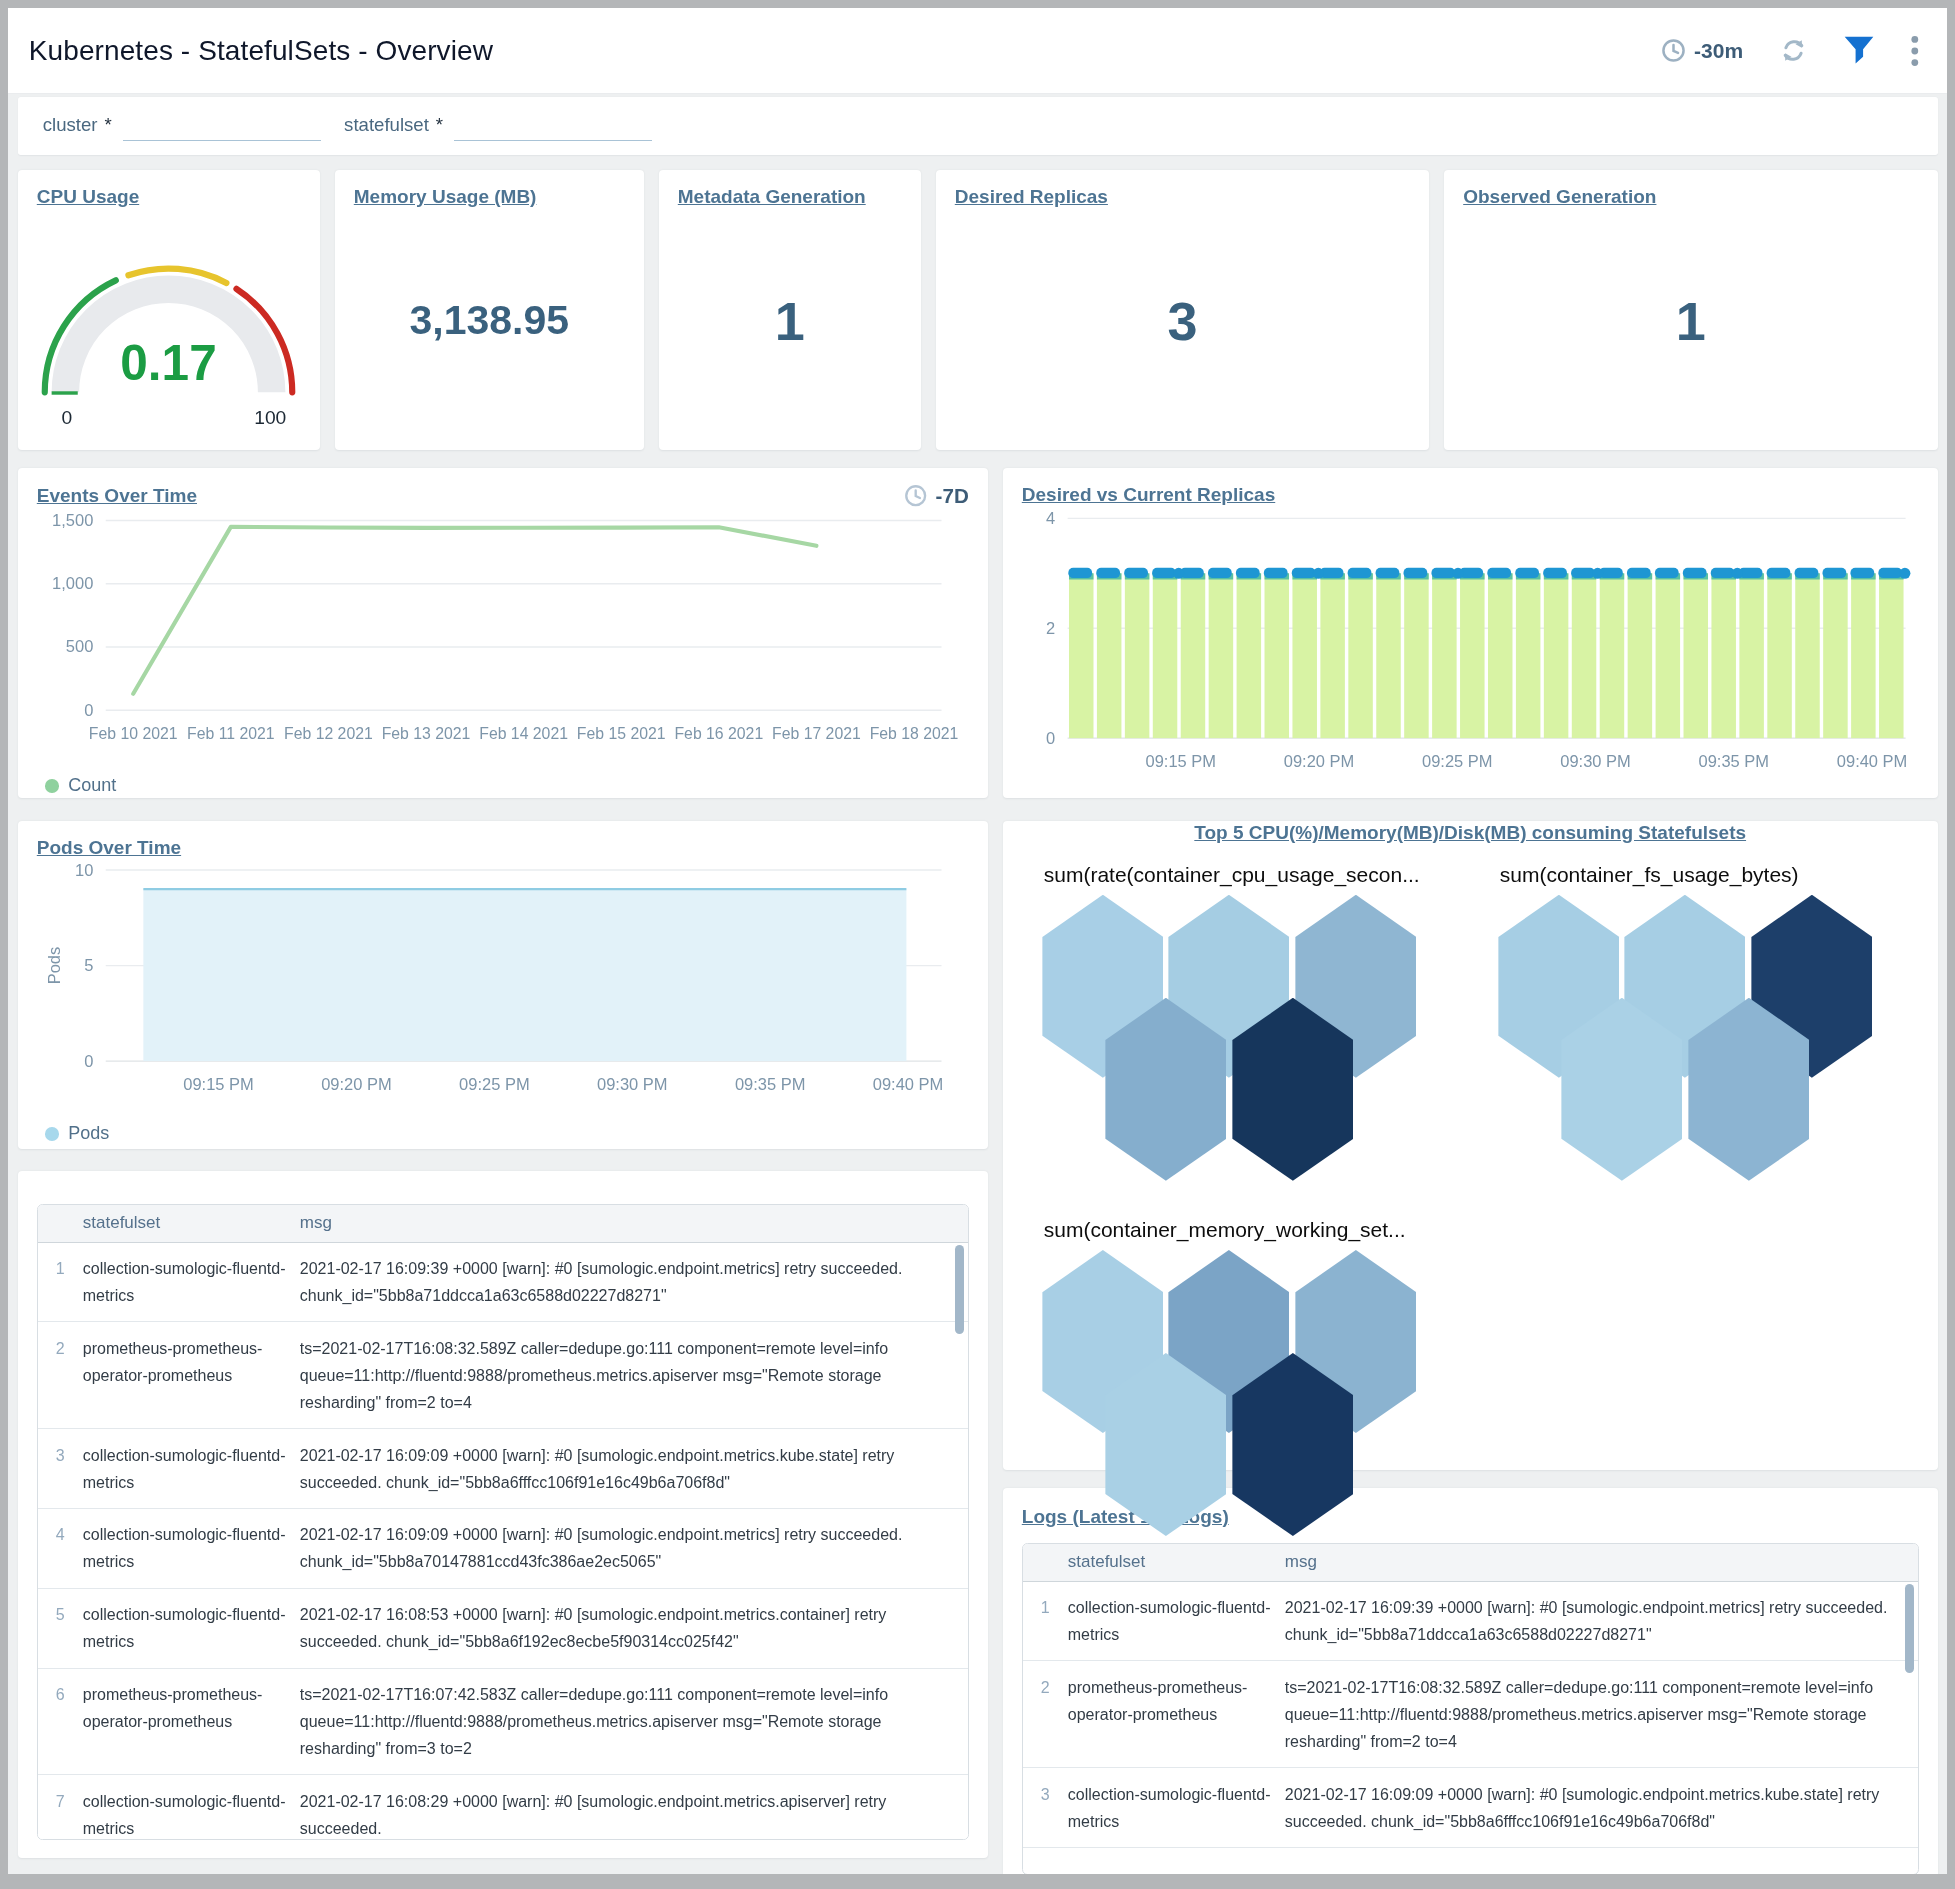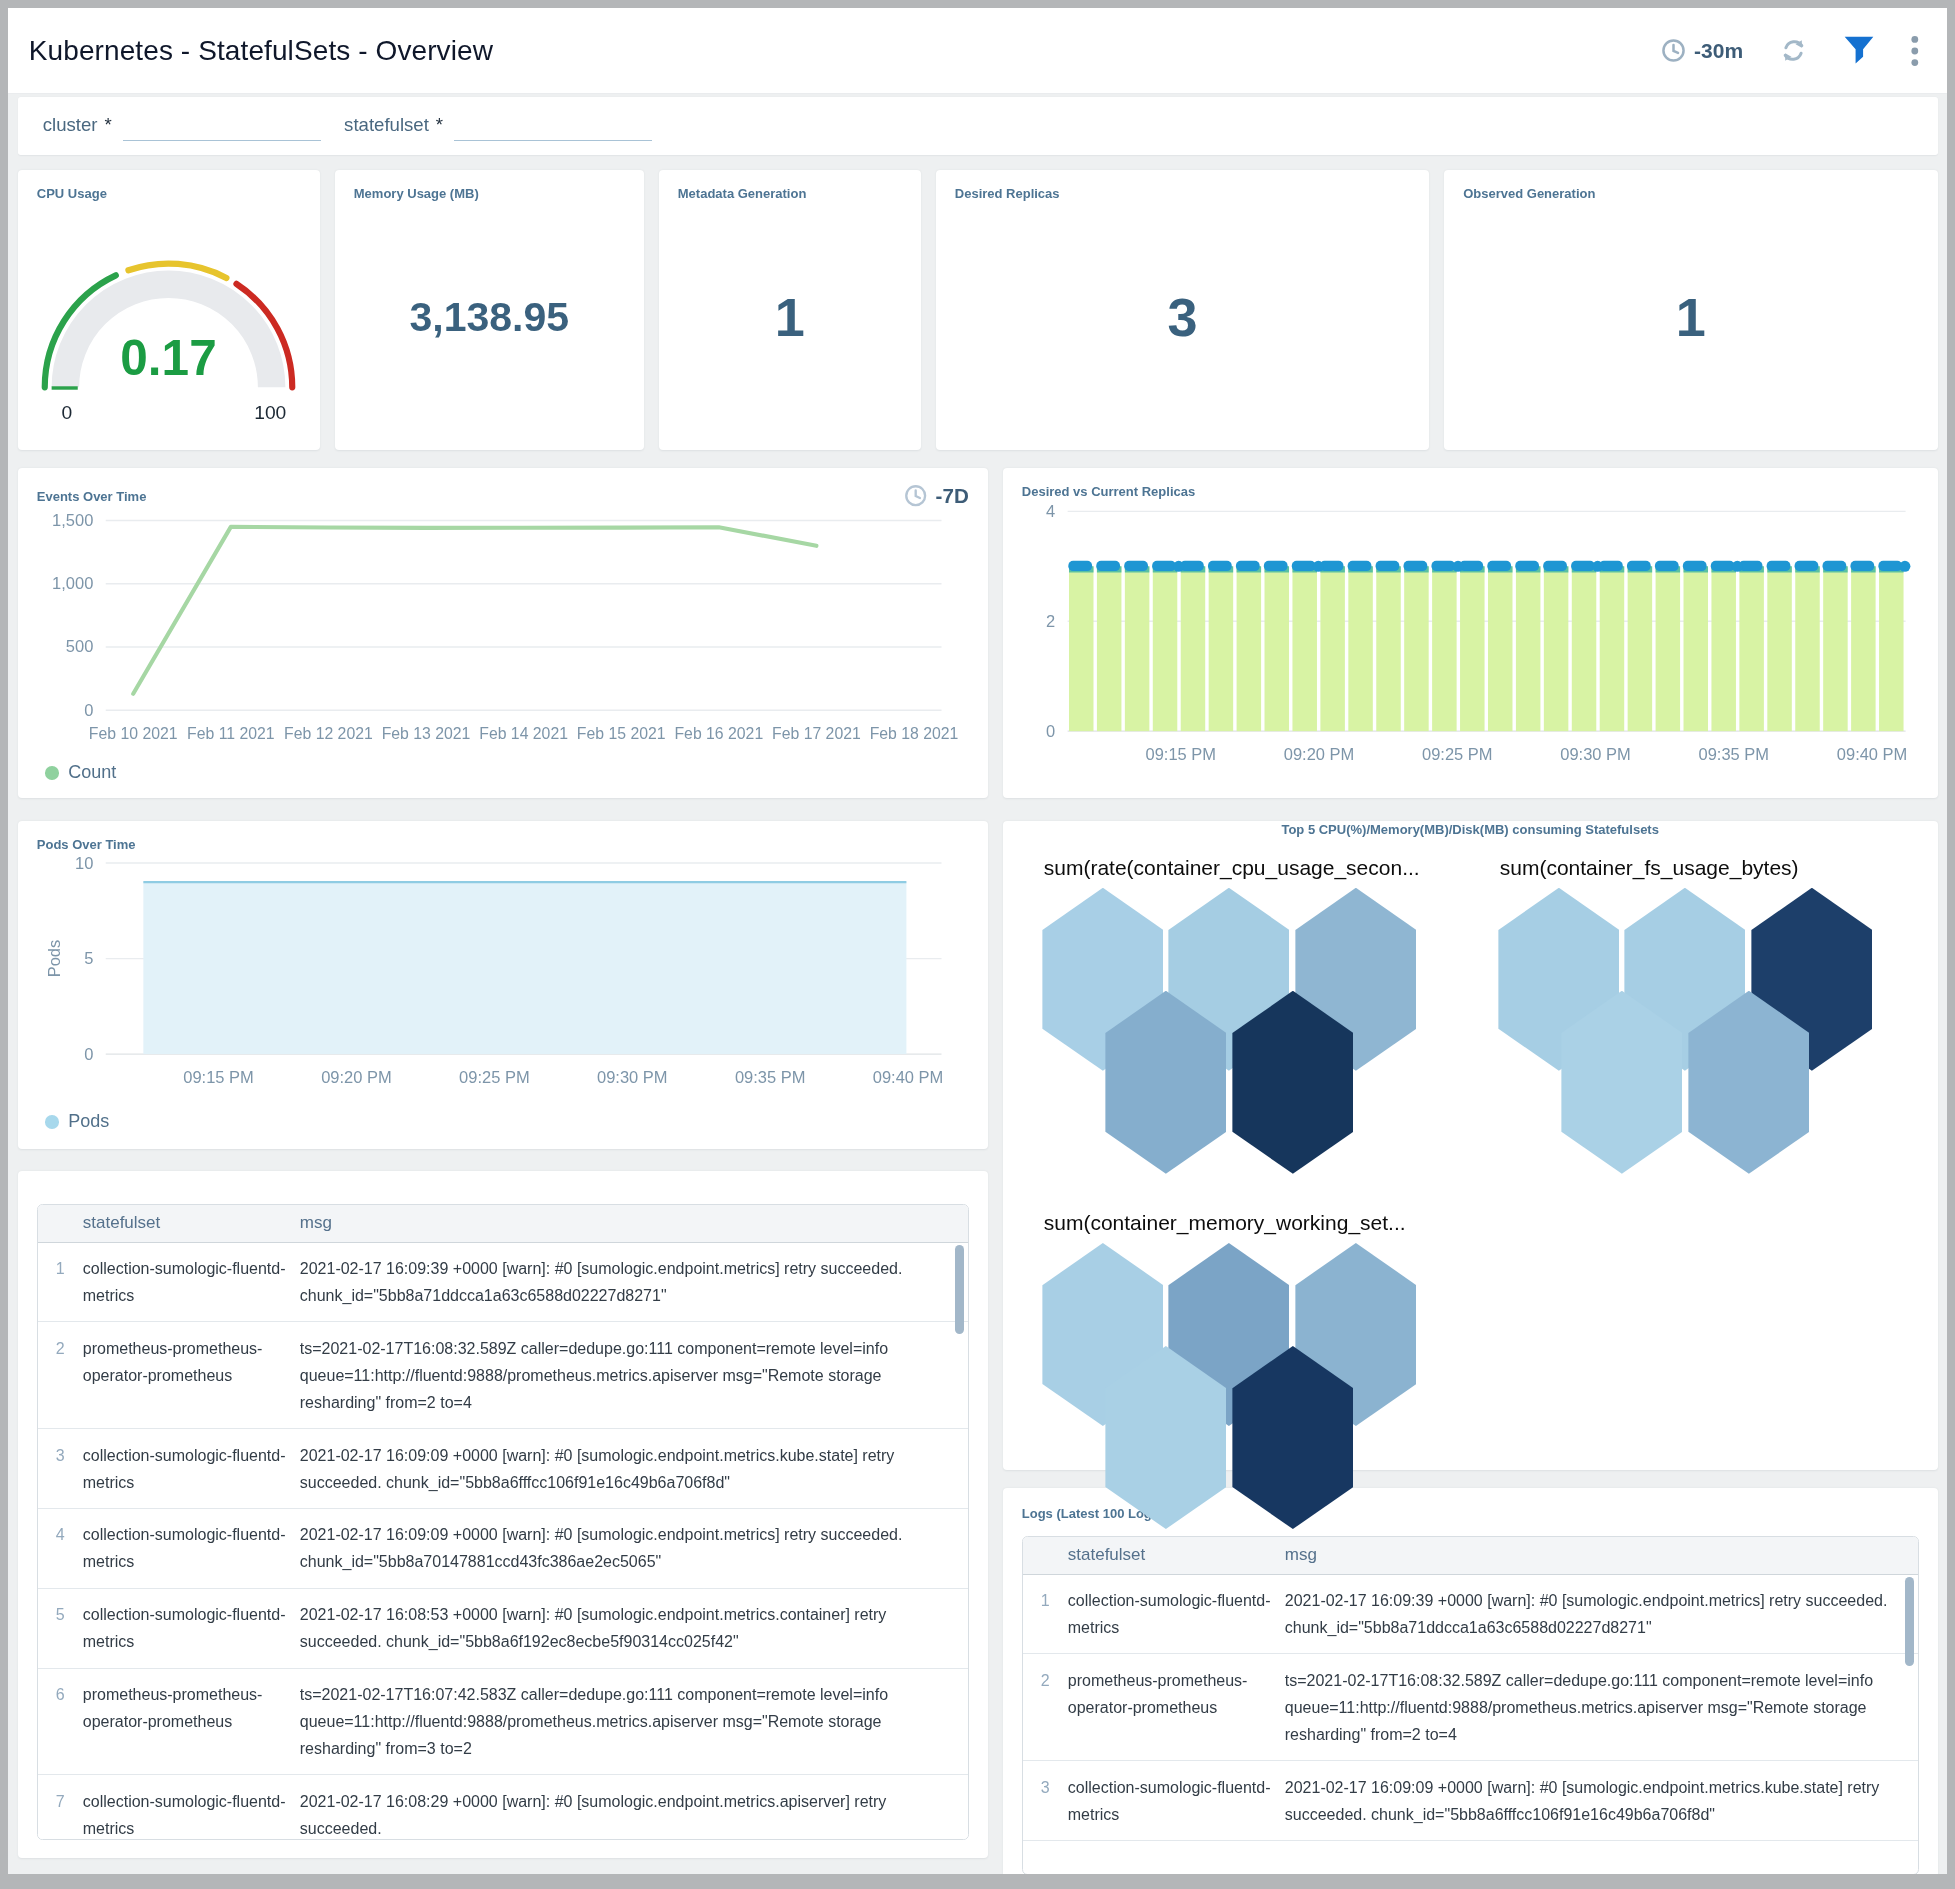--- a/index.html
+++ b/index.html
@@ -36,32 +36,32 @@
     width:198px;height:27.5px;margin-left:11px;
     border-bottom:1.4px solid #a9c3d6;background:transparent;
   }
   
   .metrics-row{display:flex;gap:15px;margin:14.4px 9.6px 0;height:280px;}
   .panel{
     background:#fff;border-radius:4.1px;box-sizing:border-box;
     box-shadow:0 0.7px 2.1px rgba(31,45,61,.08);
   }
   .metric-panel{padding:16.5px 19px;display:flex;flex-direction:column;}
-  .panel-title{font-size:13px;font-weight:600;color:#4d7493;}
+  .panel-title{font-size:19px;font-weight:600;color:#4d7493;text-decoration:underline;}
   .metric-center{flex:1;display:flex;align-items:center;justify-content:center;}
   .big-number{font-size:54px;font-weight:600;color:#3a617e;}
   .big-number.md{font-size:41px;}
   
   .cols{display:flex;gap:15px;margin:18px 9.6px 0;align-items:flex-start;}
   .col-left{width:970px;flex:none;}
   .col-right{flex:1;min-width:0;}
   .chart-panel{padding:16.5px 19px;display:flex;flex-direction:column;}
   .panel-head{display:flex;justify-content:space-between;align-items:center;}
   .time-badge.small{font-size:20.6px;}
-  .legend{display:flex;align-items:center;gap:9.6px;font-size:18px;color:#51708a;margin-top:7px;padding-left:8.2px;}
+  .legend{display:flex;align-items:center;gap:9.6px;font-size:18px;color:#51708a;margin-top:20px;padding-left:8.2px;}
   .legend-dot{width:13.7px;height:13.7px;border-radius:50%;flex:none;}
   
   .hex-panel{padding:1px 19px;display:flex;flex-direction:column;align-items:center;}
   .hexcharts{display:flex;flex-wrap:wrap;padding:19px 0 0 20.6px;column-gap:44px;row-gap:37px;}
   .hexblock{width:412px;}
   .hexblock-title{font-size:21px;color:#0d0d0d;margin:0 0 8.2px 1.4px;white-space:nowrap;}
   .hexwrap{position:relative;width:385px;}
   .hex{position:absolute;clip-path:polygon(50% 0,100% 23%,100% 77%,50% 100%,0 77%,0 23%);}
   
   .table-panel{padding:18px 19px 0;display:flex;flex-direction:column;overflow:hidden;}

